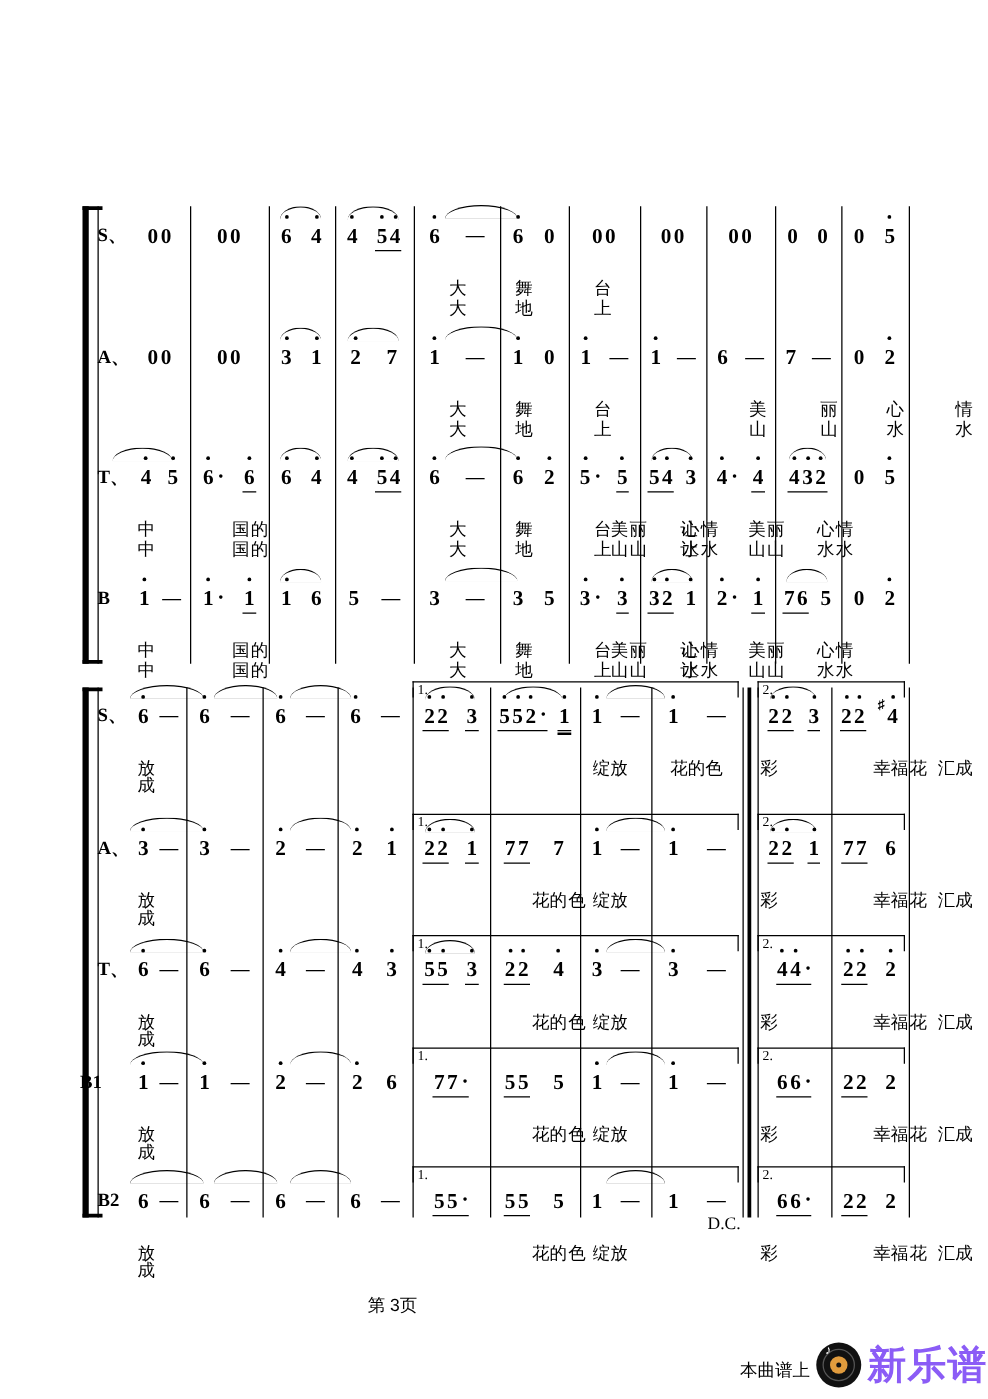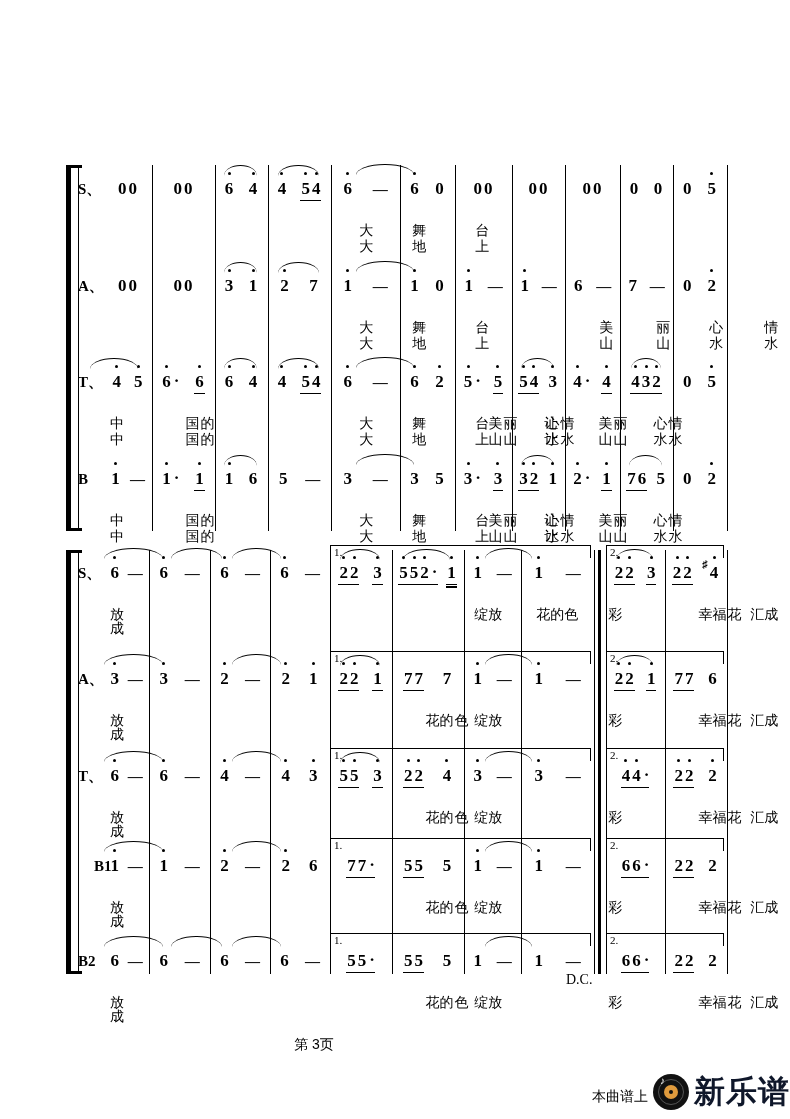--- a/index.html
+++ b/index.html
@@ -36,21 +36,21 @@
   .dc{position:absolute;left:566px;top:972px;font-weight:normal;font-size:14px}
   #pagenum{position:absolute;left:0;top:1036px;width:628px;text-align:center;font-size:14px;
            font-family:"Liberation Sans","DejaVu Sans",sans-serif}
   #sitelogo{position:absolute;left:592px;top:1070px;height:44px;display:flex;align-items:center;gap:5px;cursor:pointer}
   .prefix{font-family:"Liberation Sans","DejaVu Sans",sans-serif;font-size:14px;align-self:flex-end;padding-bottom:8px}
   .disc{position:relative;width:36px;height:36px;border-radius:50%;background:#111;flex:none}
   .disc::before{content:"";position:absolute;left:5px;top:5px;right:5px;bottom:5px;border-radius:50%;border:1px solid #555}
   .disc-center{position:absolute;left:50%;top:50%;width:14px;height:14px;margin:-7px 0 0 -7px;border-radius:50%;background:#e09b3d}
   .disc-center::after{content:"";position:absolute;left:50%;top:50%;width:4px;height:4px;margin:-2px 0 0 -2px;border-radius:50%;background:#111}
   .disc-note{position:absolute;left:7px;top:1px;color:#fff;font-size:10px;z-index:2}
-  .brand{font-family:"Liberation Sans","DejaVu Sans",sans-serif;font-weight:bold;font-size:31px;letter-spacing:1px;color:#0f172a}
+  .brand{font-family:"Liberation Sans","DejaVu Sans",sans-serif;font-weight:bold;font-size:31px;letter-spacing:1px;color:#8b5cf6}
 </style>
 </head>
 <body>
 
 <div id="score">
   <div id="sys1" class="system">
       <div class="sysbracket" style="height: 366px;"></div>
       <div class="bhook top"></div>
       <div class="bhook" style="top: 363px;"></div>
       <div class="barline" style="left: 78px; height: 366px;"></div>
@@ -1009,21 +1009,21 @@
           <div class="ch hi">2</div>
         </div>
         <div class="grp">
           <div class="ch hi">2</div>
         </div>
       </div>
       <div class="lyr spread" style="left: 667px; width: 57px; top: 259px;">
         <div class="syl">幸福</div>
         <div class="syl">花</div>
       </div>
-      <div class="plabel" style="left: 94px; top: 305px;">B1</div>
+      <div class="plabel" style="left: 64px; top: 305px;">B1</div>
       <div class="mcell" style="left: 80px; width: 66px; top: 305px; padding-left: 26px;">
         <div class="grp">
           <div class="ch hi">1</div>
         </div>
         <div class="grp">
           <div class="ch dash">—</div>
         </div>
         <div class="tie"></div>
       </div>
       <div class="lyr" style="left: 80px; width: 66px; top: 349px; padding-left: 30px;">

